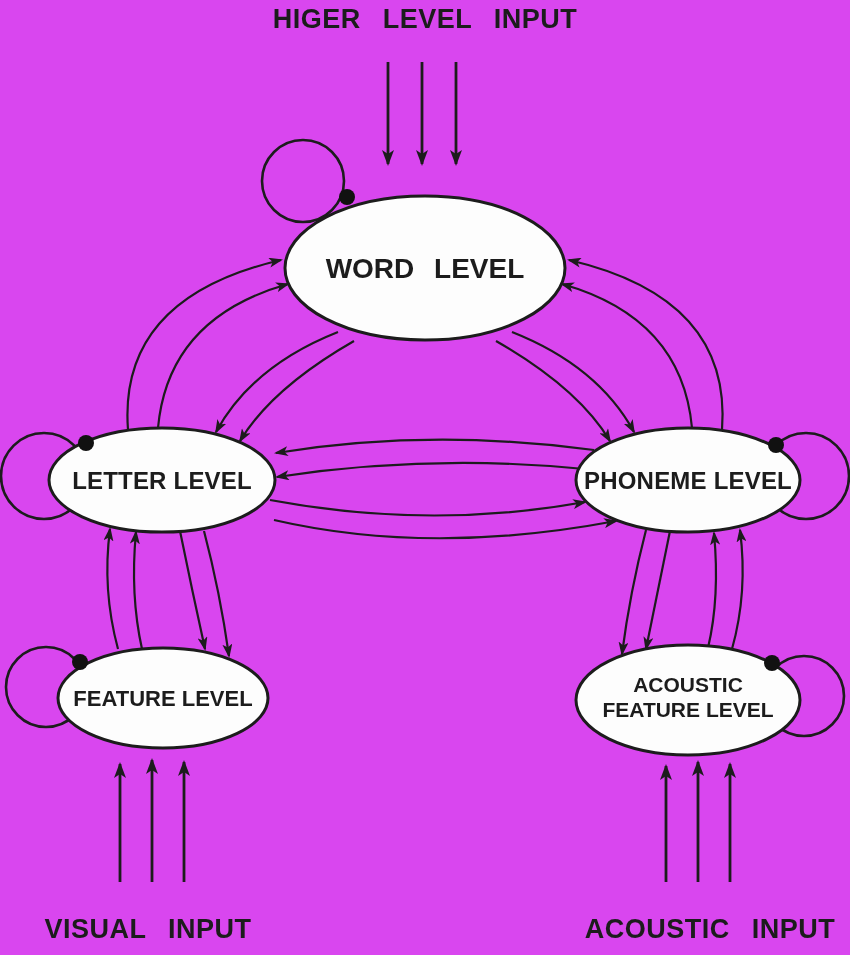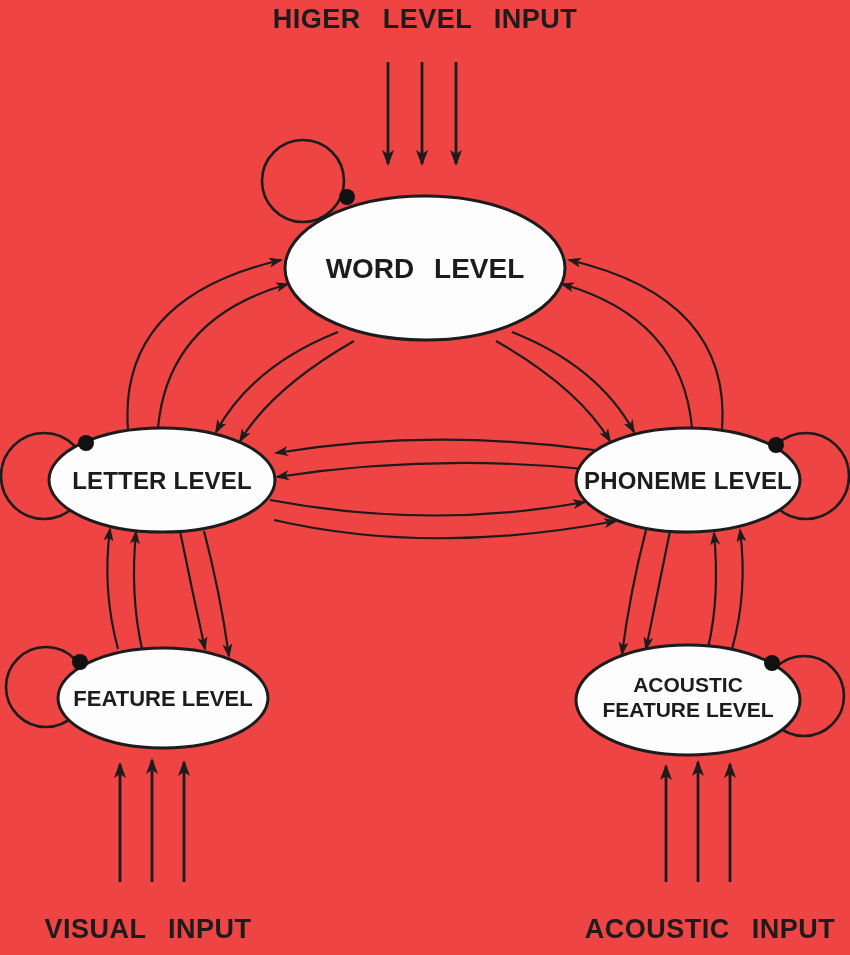--- a/index.html
+++ b/index.html
@@ -1,20 +1,20 @@
 <!DOCTYPE html>
 <html><head>
 <meta charset="utf-8">
 <style>
   html, body { margin: 0; padding: 0; background: #ffffff; }
   .stage {
     position: relative;
     width: 850px;
     height: 955px;
-    background: #ef4444;
+    background: #d946ef;
     font-family: "Liberation Sans", sans-serif;
     overflow: hidden;
   }
   svg { display: block; }
 
   .loop      { fill: none; stroke: #1c1c1c; stroke-width: 2.6px; }
   .connector { fill: none; stroke: #1c1c1c; stroke-width: 2.2px; }
   .input-arrow { fill: none; stroke: #1c1c1c; stroke-width: 2.8px; }
   .node-ellipse { fill: #fdfdfd; stroke: #1c1c1c; stroke-width: 3px; }
   .dot { fill: #111111; stroke: none; }

